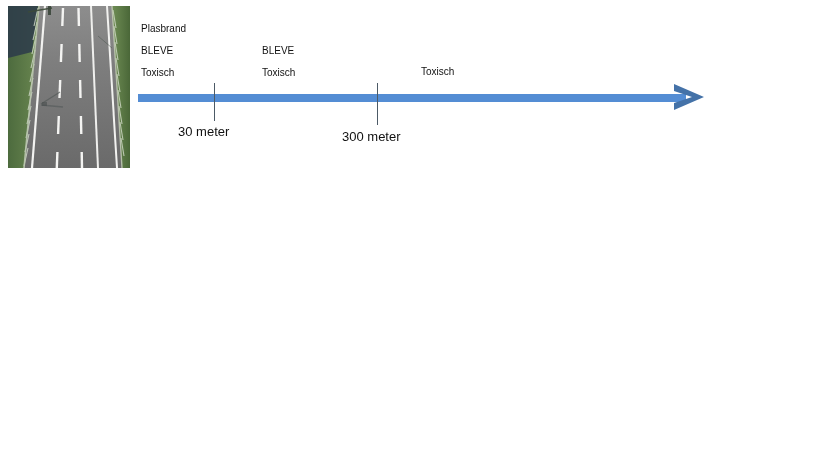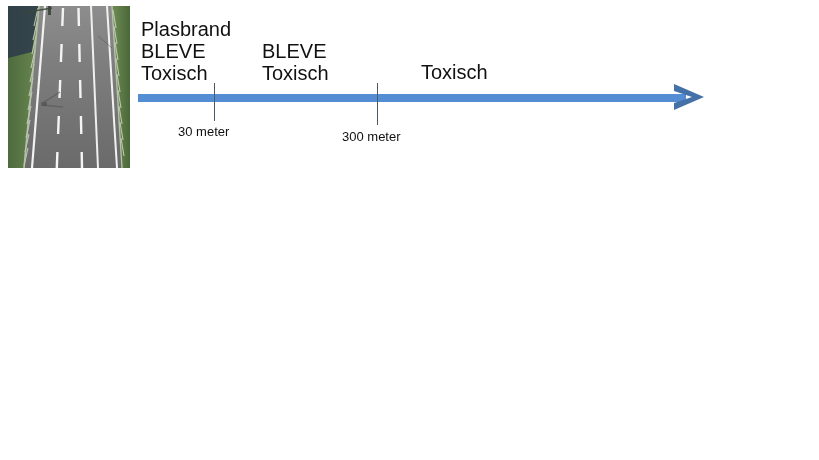--- a/index.html
+++ b/index.html
@@ -57,21 +57,21 @@
     position: absolute;
     width: 1px;
     background: #4c5a66;
   }
   .tick-1 { left: 214px; top: 83px; height: 38px; }
   .tick-2 { left: 377px; top: 83px; height: 42px; }
 
   
   .label-group {
     position: absolute;
-    font-size: 20px;
+    font-size: 10px;
     line-height: 22px;
     white-space: nowrap;
     color: #111111;
   }
   .lg-1 { left: 141px; top: 18px; }
   .lg-2 { left: 262px; top: 40px; }
   .lg-3 { left: 421px; top: 61px; }
 
   .tick-label {
     position: absolute;

